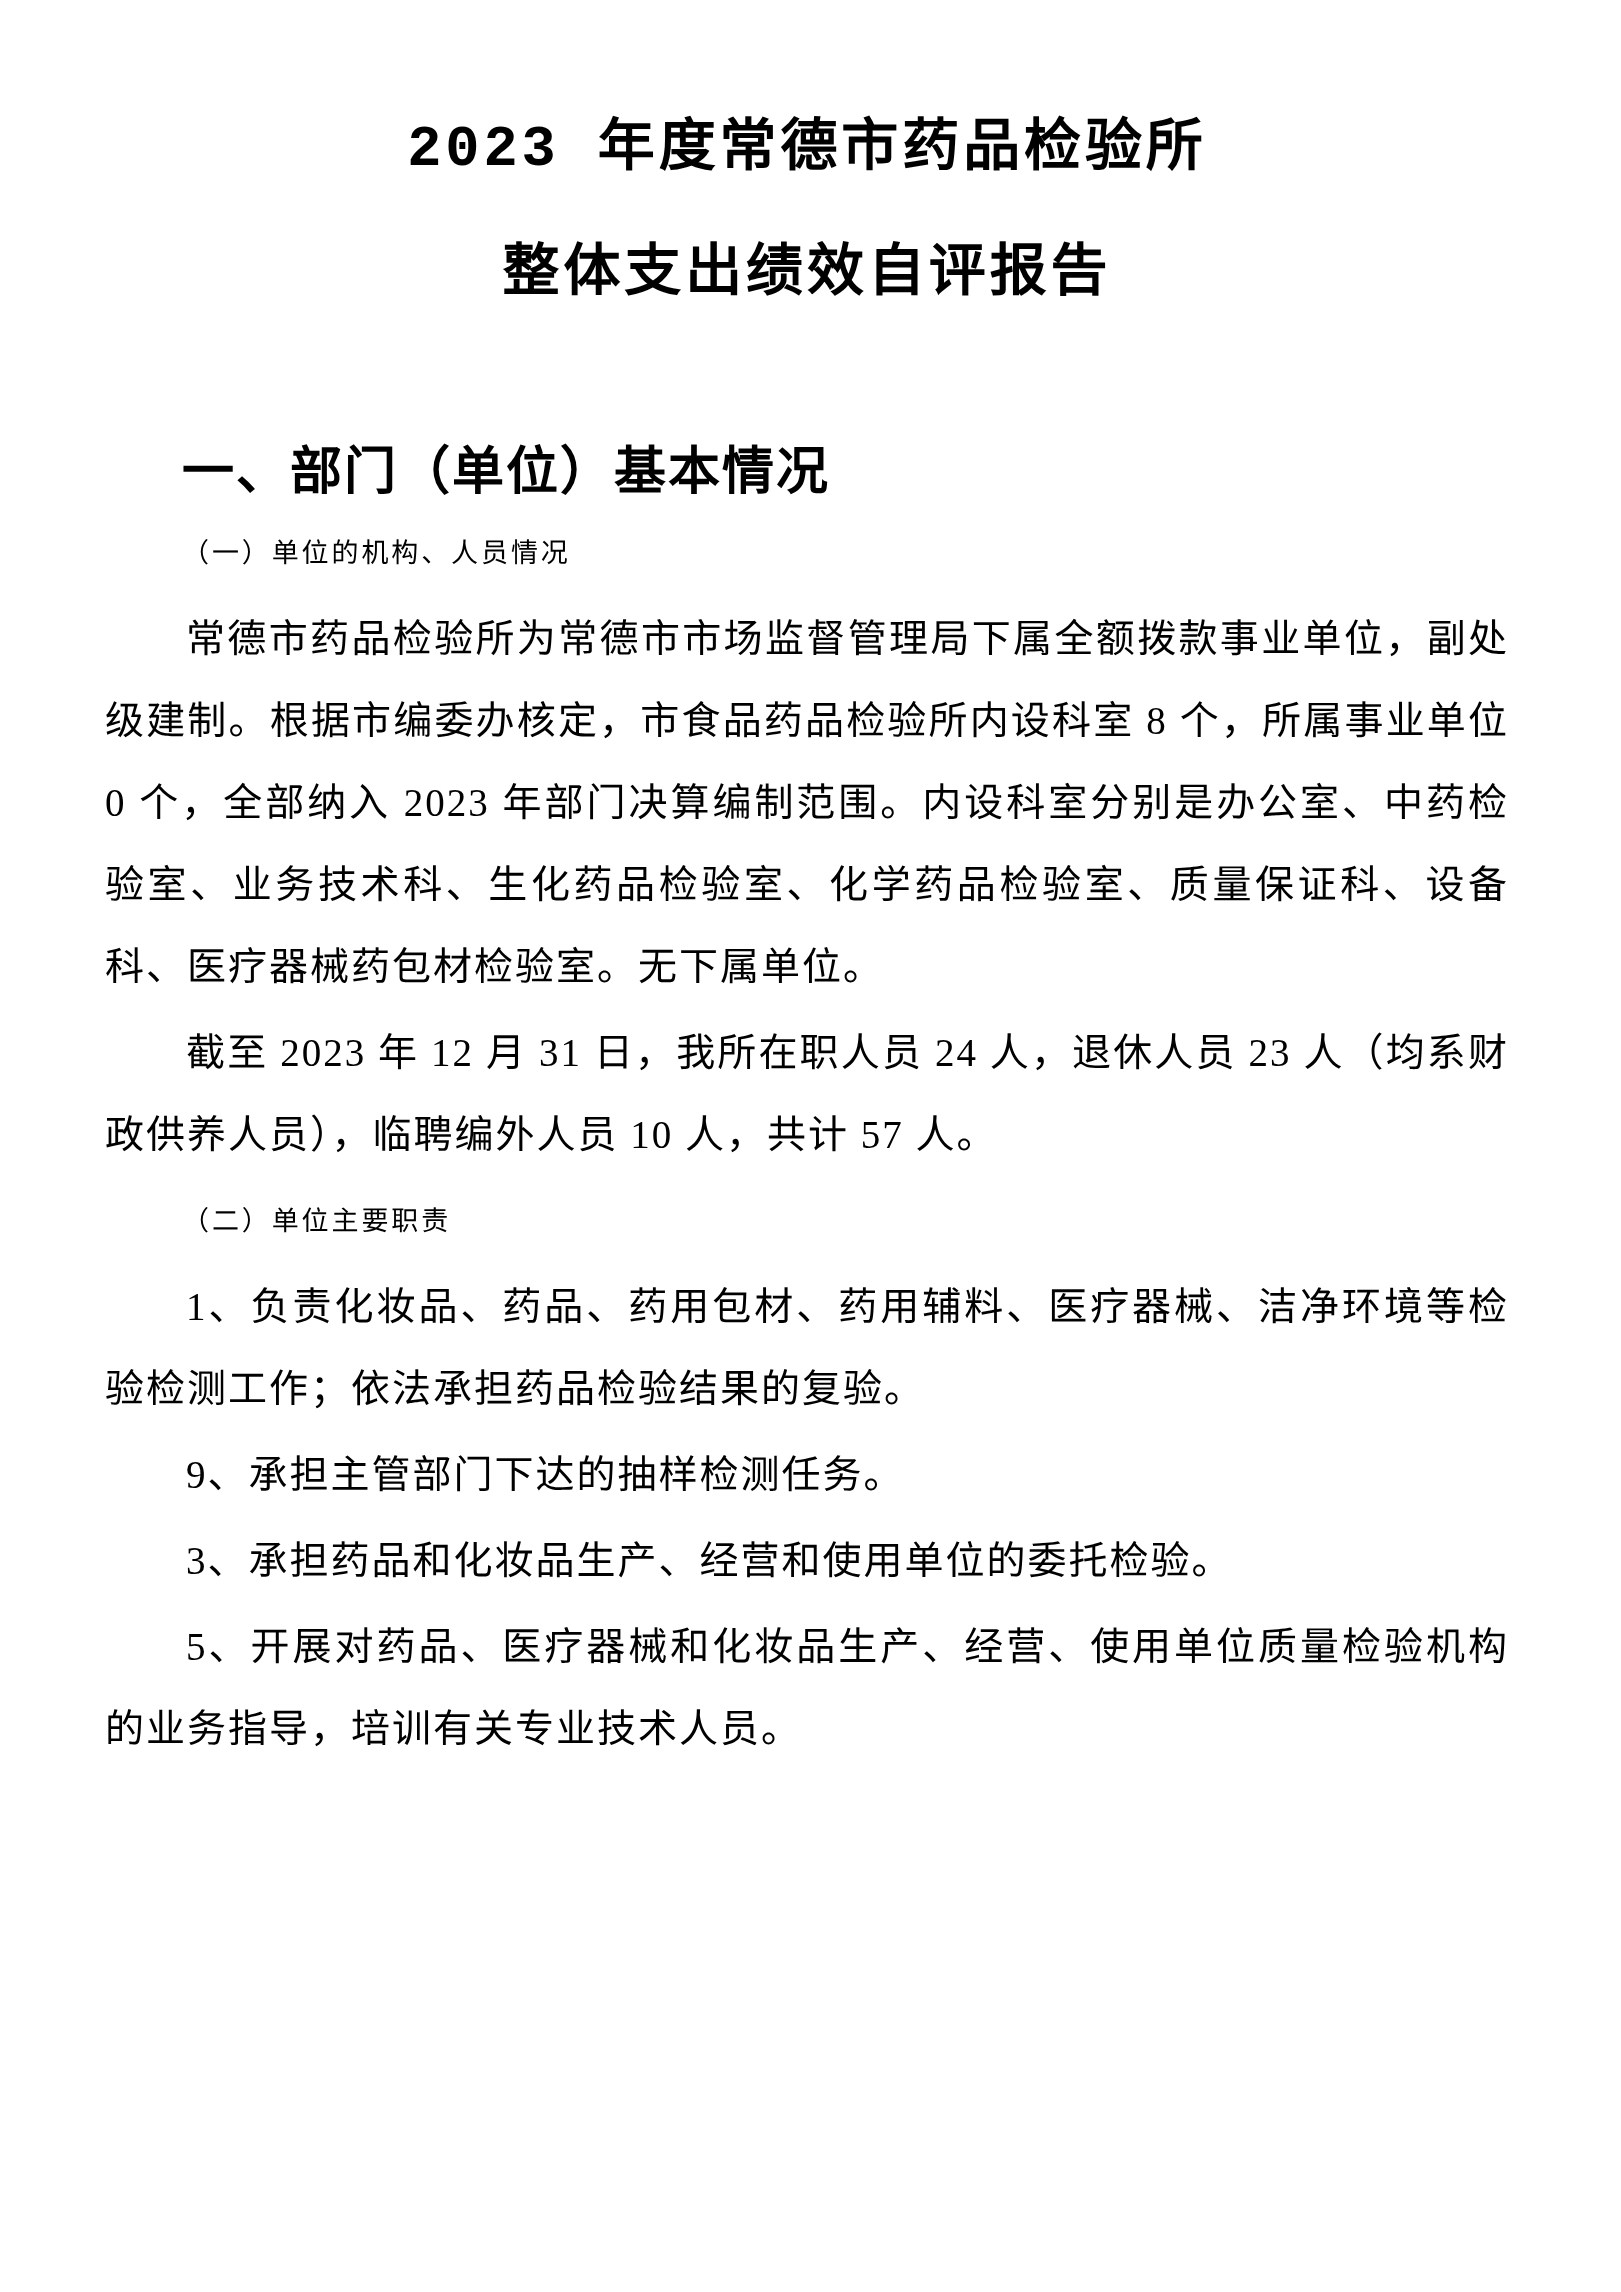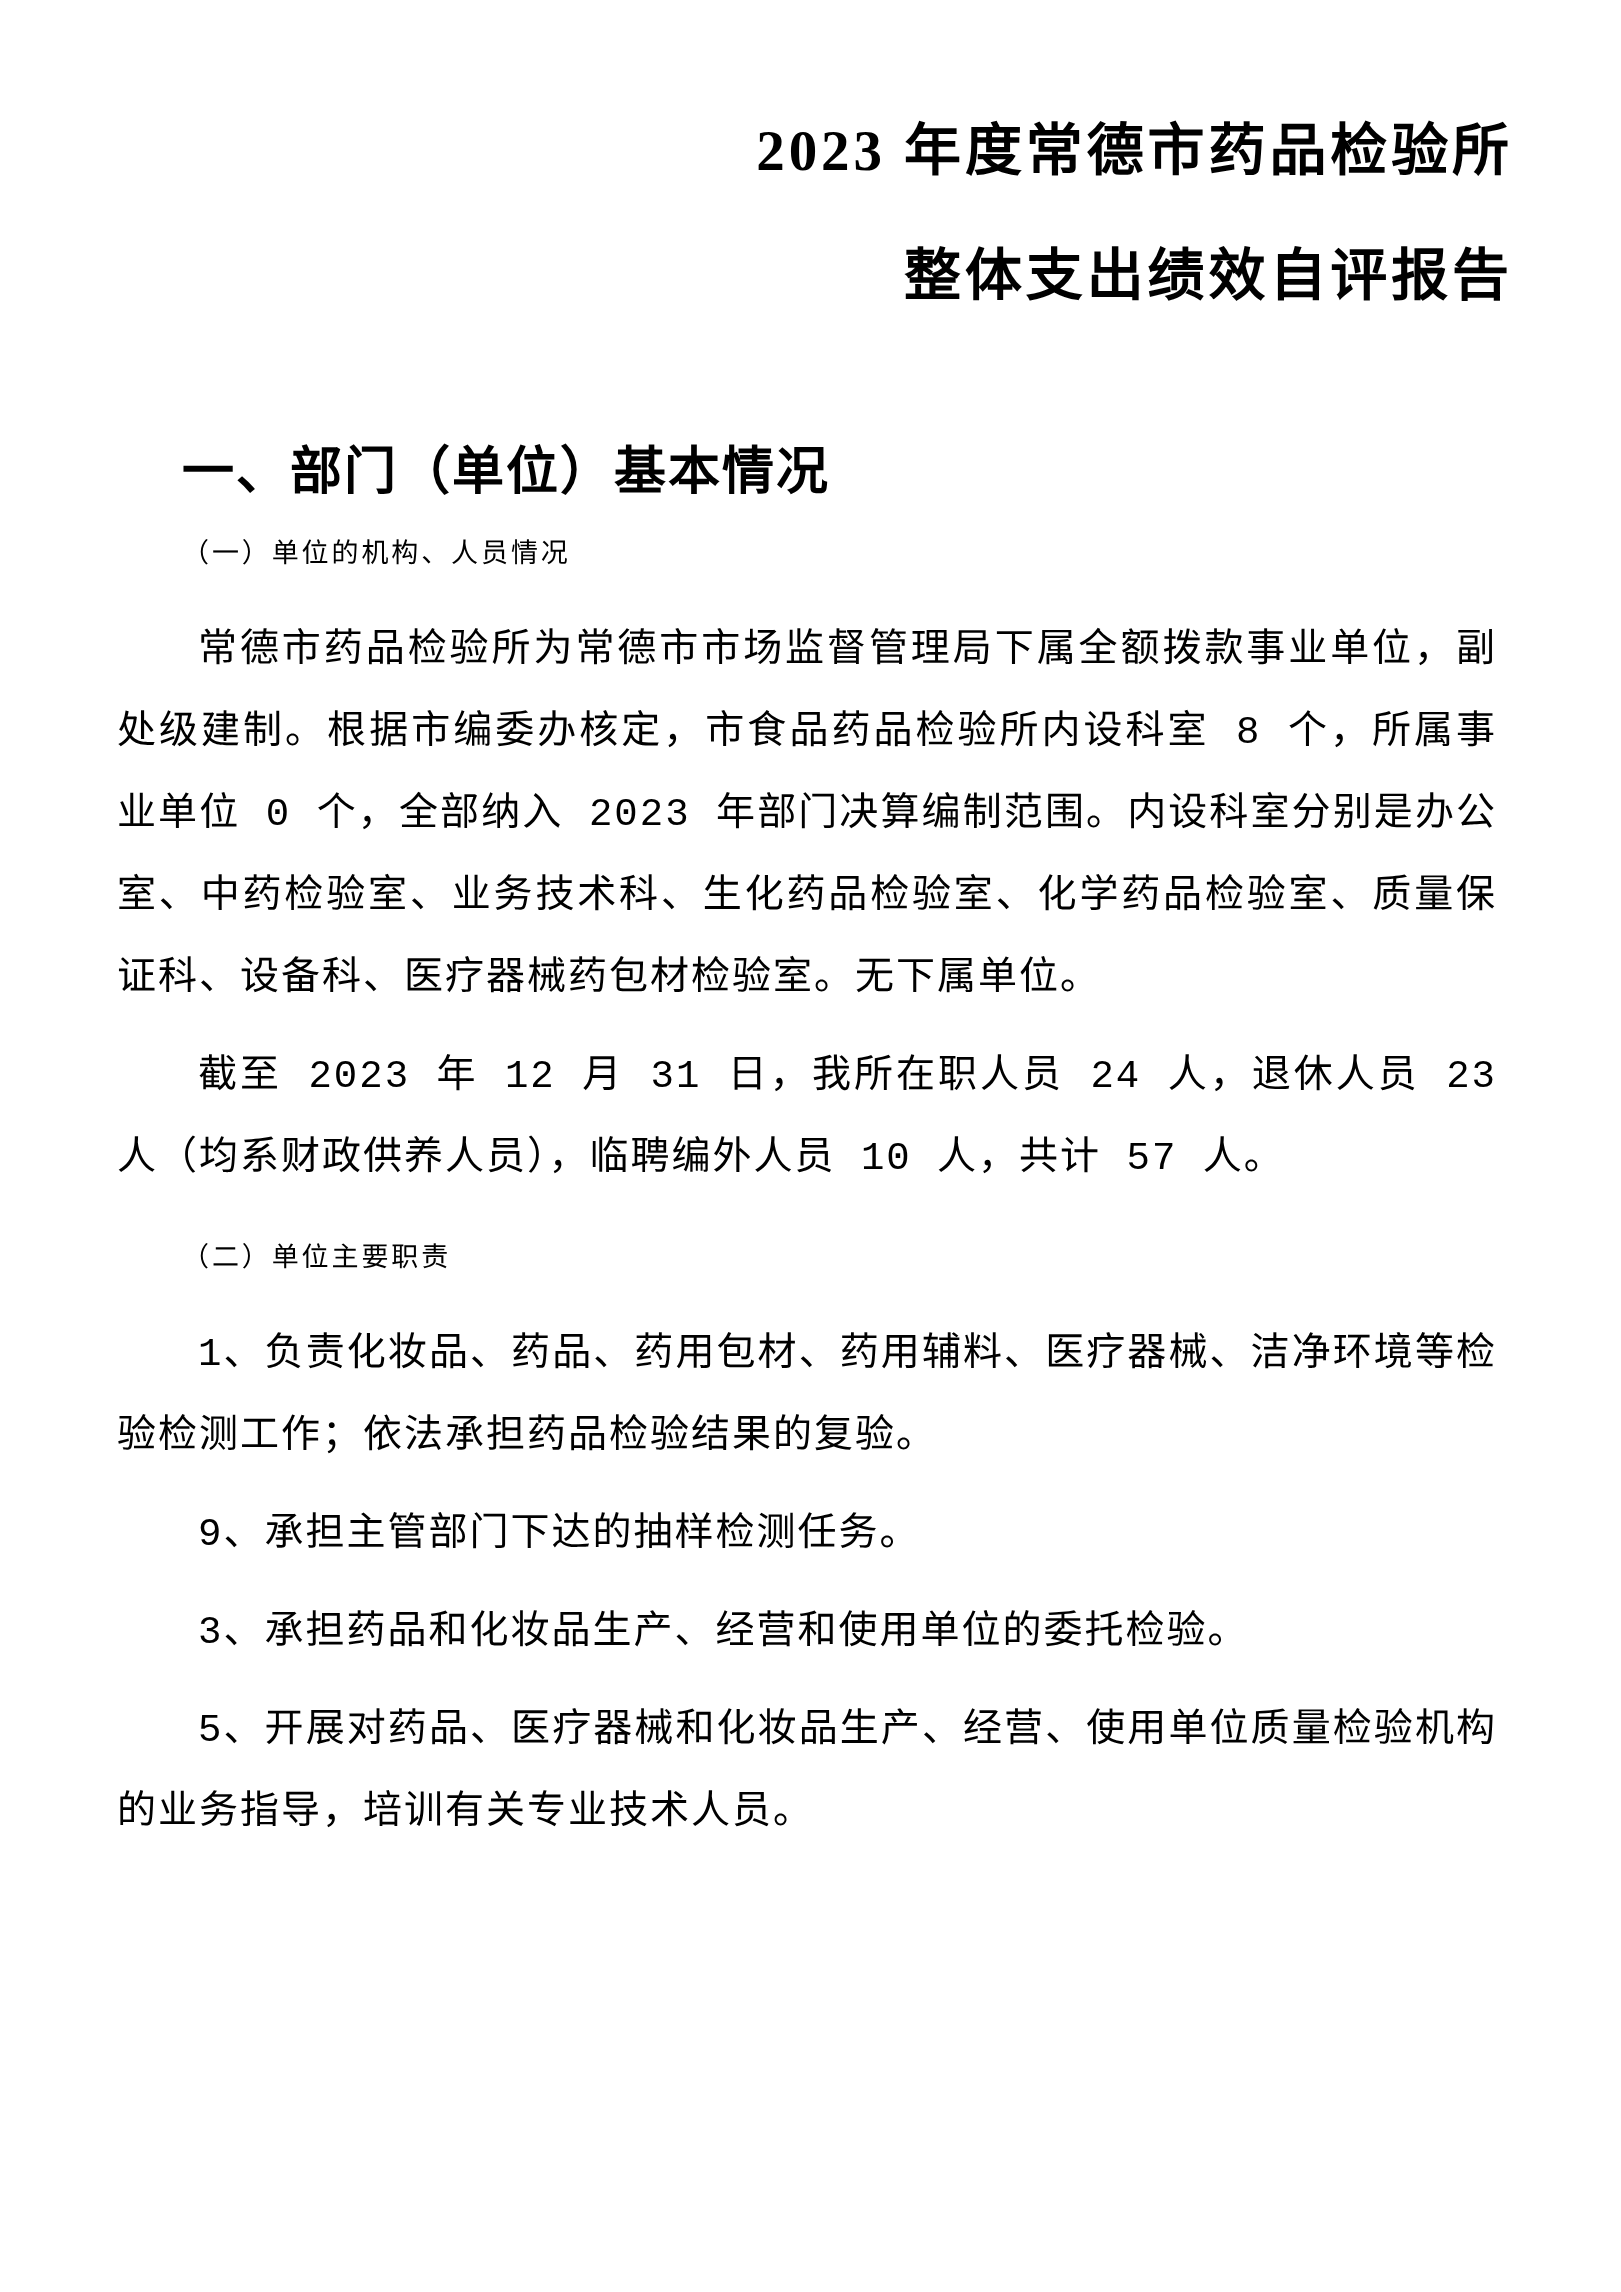--- a/index.html
+++ b/index.html
@@ -19,24 +19,24 @@
     padding: 88px 108px 0 101px;
     background: #ffffff;
     color: #000000;
     font-family: "Liberation Serif", serif;
   }
   .doc-title {
     margin: 0;
     font-size: 57px;
     font-weight: bold;
     line-height: 125px;
-    text-align: right;
+    text-align: center;
     letter-spacing: 3.9px;
     white-space: nowrap;
-    font-family: Liberation Serif, serif;
+    font-family: Liberation Mono, monospace;
   }
   .title-gap {
     height: 92px;
   }
   .h-main {
     margin: 0;
     font-family: "Liberation Sans", sans-serif;
     font-weight: 700;
     font-size: 52px;
     line-height: 82px;
@@ -46,27 +46,27 @@
   .h-sub {
     margin: 0;
     font-weight: 400;
     font-size: 27px;
     line-height: 82px;
     text-indent: 81px;
     letter-spacing: 2.9px;
     font-family: "Liberation Serif", serif;
   }
   .para {
-    margin: 16px;
+    margin: 4px;
     font-size: 39px;
     line-height: 82px;
     text-indent: 81px;
     text-align: justify;
     letter-spacing: 2px;
-    font-family: Liberation Mono, monospace;
+    font-family: Liberation Serif, serif;
   }
 </style>
 </head>
 <body>
 
 <div class="page">
 
   <h1 class="doc-title">2023 年度常德市药品检验所</h1>
 
   <h1 class="doc-title">整体支出绩效自评报告</h1>

